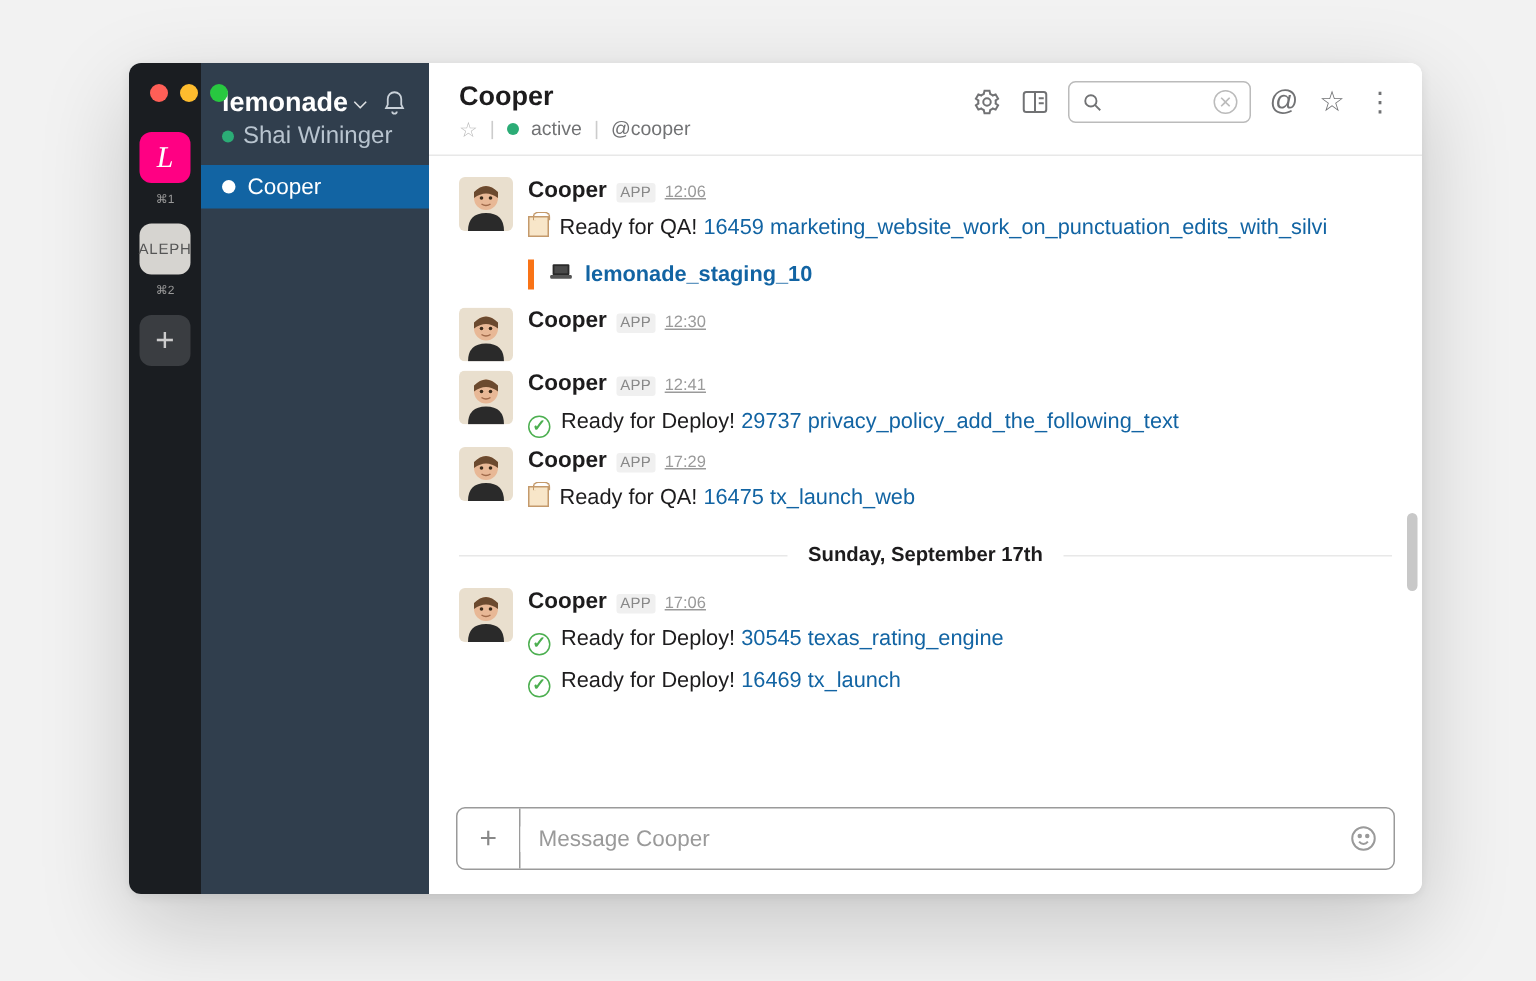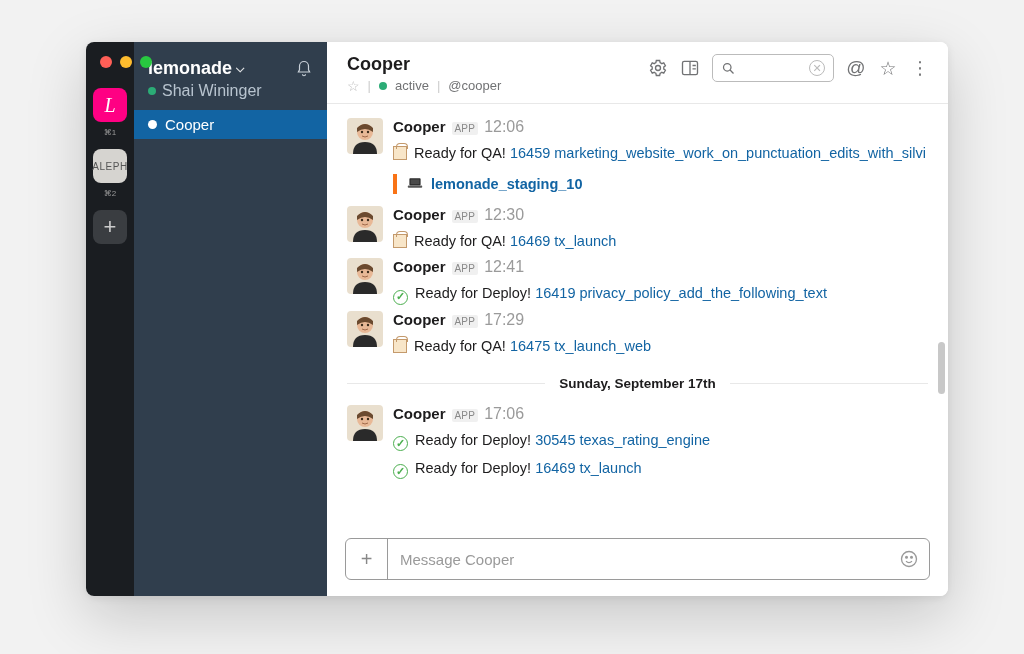--- a/index.html
+++ b/index.html
@@ -23,21 +23,21 @@
     width: 48px; background:#1a1d21; display:flex; flex-direction:column; align-items:center;
     padding-top: 46px; gap: 12px;
   }
   .ws { width:34px; height:34px; border-radius:8px; display:flex; align-items:center; justify-content:center; font-family: Georgia, 'Times New Roman', serif; font-style: italic; font-size:20px; color:#fff; }
   .ws1 { background:#ff0083; }
   .ws2 { background:#d6d4d0; color:#555; font-style:normal; font-size:10px; font-family:inherit; letter-spacing:.5px;}
   .ws-kb { font-size:8px; color:#999; margin-top:-6px; }
   .ws-add { width:34px; height:34px; border-radius:8px; background:#3a3d41; color:#ccc; display:flex;align-items:center;justify-content:center; font-size:22px; font-weight:300; }
 
   
-  .sidebar { width:193px; background:#303e4d; color:#c9d1d9; display:flex; flex-direction:column; font-size:15px;}
+  .sidebar { width:152px; background:#303e4d; color:#c9d1d9; display:flex; flex-direction:column; font-size:15px;}
   .sb-head { padding:16px 14px 10px; position:relative; }
   .sb-team { color:#fff; font-weight:700; font-size:18px; display:flex; align-items:center; gap:4px;}
   .sb-team .chev { font-size:11px; opacity:.85; }
   .sb-user { margin-top:3px; font-size:16px; display:flex; align-items:center; gap:6px; color:#b8c4cf;}
   .presence-dot { width:8px; height:8px; border-radius:50%; background:#2bac76; flex:0 0 auto;}
   .sb-bell { position:absolute; right:14px; top:18px; width:18px; height:18px; }
   .sb-item { padding:6px 14px; display:flex; align-items:center; gap:8px; font-size:15px;}
   .sb-item.selected { background:#1264a3; color:#fff; }
   .sb-item .dot { width:9px; height:9px; border-radius:50%; background:#fff; }
 
@@ -57,21 +57,21 @@
 
   .messages { flex:1; overflow:auto; padding: 10px 20px 4px; font-size:14.5px; color:#1d1c1d;}
   .msg { display:flex; gap:10px; padding:4px 0 2px;}
   .avatar { width:36px; height:36px; border-radius:4px; flex:0 0 auto; overflow:hidden;}
   .avatar svg { width:100%; height:100%; display:block;}
   .spacer36 { width:36px; flex:0 0 auto;}
   .mbody { flex:1; min-width:0;}
   .mh { display:flex; align-items:baseline; gap:6px; }
   .muser { font-weight:700; font-size:15px; }
   .mbadge { font-size:10px; background:#f0f0f0; color:#888; border-radius:2px; padding:1px 3px; letter-spacing:.2px;}
-  .mtime { font-size:16px; color:#9a9a9a; }
+  .mtime { font-size:11px; color:#9a9a9a;text-decoration:underline; }
   .mtext { margin-top:7px; line-height:1.45; font-size:14.5px; }
   .mtext a, .link { color:#1264a3; text-decoration:none; }
   .attach { margin:4px 0 6px 0; border-left:4px solid #f97316; padding:2px 0 2px 10px; display:flex; align-items:center; gap:8px; font-size:14.5px; font-weight:600; }
   .attach .lap { display:inline-block; }
   .attach .link { font-weight:600; }
   .emoji-box { display:inline-block; width:14px; height:14px; border:1.2px solid #c49a6c; background:#f8e6c9; position:relative; margin-right:3px; vertical-align:-2px;}
   .emoji-box::before { content:""; position:absolute; top:-4px; left:2px; width:10px; height:5px; border:1.2px solid #c49a6c; border-bottom:none; border-radius:4px 4px 0 0;}
   .emoji-check { display:inline-flex; width:15px; height:15px; background:#fff; border:1.3px solid #4caf50; border-radius:50%; align-items:center; justify-content:center; color:#4caf50; font-size:11px; font-weight:900; margin-right:3px; vertical-align:-2px;}
   .laptop { width:16px; height:12px; display:inline-block;}
   .daybar { position:relative; text-align:center; margin:16px 0 10px; }
@@ -215,42 +215,41 @@
               <path d="M15 18 Q18 20 21 18" stroke="#a06a4a" stroke-width="1" fill="none"></path>
               <path d="M6 36 Q6 24 18 24 Q30 24 30 36 Z" fill="#2a2a2a"></path>
             </svg>
           </div>
           <div class="mbody">
             <div class="mh">
               <span class="muser">Cooper</span>
               <span class="mbadge">APP</span>
               <span class="mtime">12:30</span>
             </div>
-            <div class="mtext"><span class="emoji-box"></span> Ready for QA! <a class="link">16469 tx_launch</a></div>
           </div>
         </div>
         <div class="msg">
           <div class="avatar">
             <svg viewBox="0 0 36 36">
               <rect width="36" height="36" fill="#e9dfce"></rect>
               <circle cx="18" cy="14" r="8" fill="#e8b896"></circle>
               <path d="M10 10 Q18 2 26 10 L26 14 Q18 8 10 14 Z" fill="#6b4a2f"></path>
               <circle cx="15" cy="14" r="1.2" fill="#3a2a1a"></circle>
               <circle cx="21" cy="14" r="1.2" fill="#3a2a1a"></circle>
               <path d="M15 18 Q18 20 21 18" stroke="#a06a4a" stroke-width="1" fill="none"></path>
               <path d="M6 36 Q6 24 18 24 Q30 24 30 36 Z" fill="#2a2a2a"></path>
             </svg>
           </div>
           <div class="mbody">
             <div class="mh">
               <span class="muser">Cooper</span>
               <span class="mbadge">APP</span>
               <span class="mtime">12:41</span>
             </div>
-            <div class="mtext"><span class="emoji-check">✓</span> Ready for Deploy! <a class="link">16419 privacy_policy_add_the_following_text</a></div>
+            <div class="mtext"><span class="emoji-check">✓</span> Ready for Deploy! <a class="link">29737 privacy_policy_add_the_following_text</a></div>
           </div>
         </div>
         <div class="msg">
           <div class="avatar">
             <svg viewBox="0 0 36 36">
               <rect width="36" height="36" fill="#e9dfce"></rect>
               <circle cx="18" cy="14" r="8" fill="#e8b896"></circle>
               <path d="M10 10 Q18 2 26 10 L26 14 Q18 8 10 14 Z" fill="#6b4a2f"></path>
               <circle cx="15" cy="14" r="1.2" fill="#3a2a1a"></circle>
               <circle cx="21" cy="14" r="1.2" fill="#3a2a1a"></circle>

